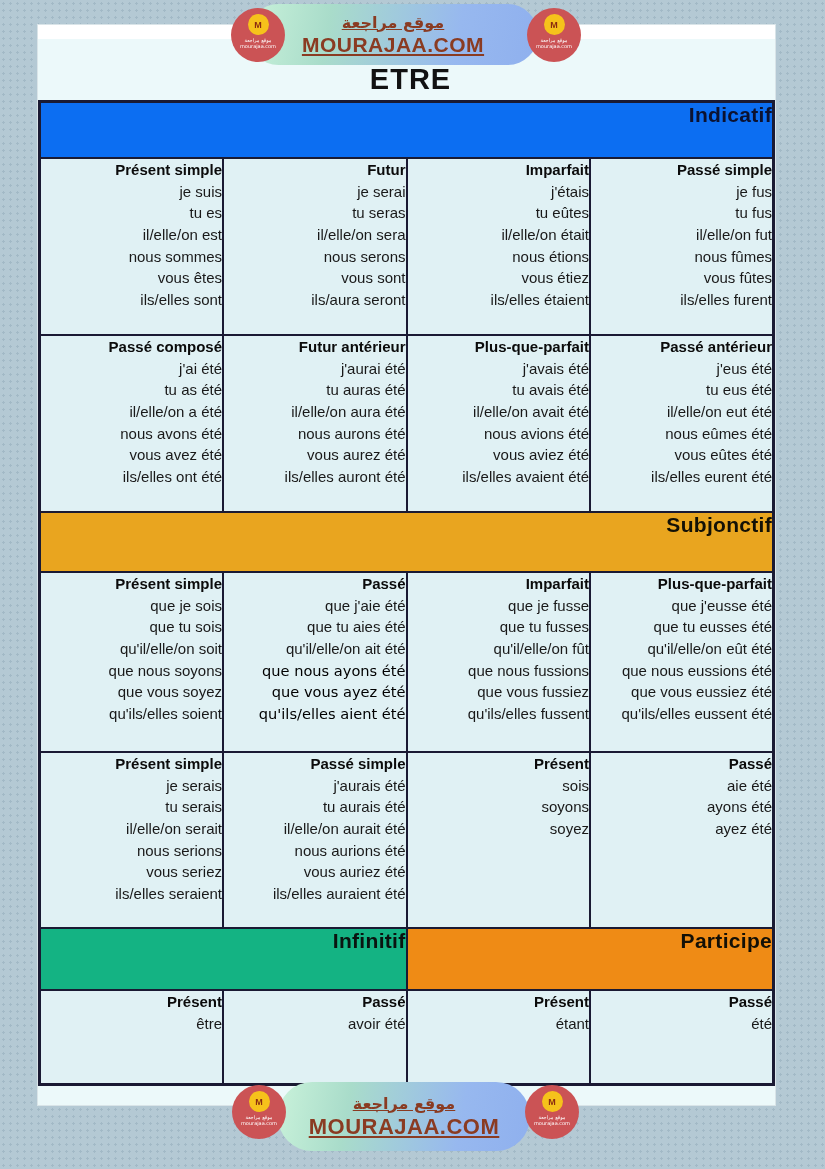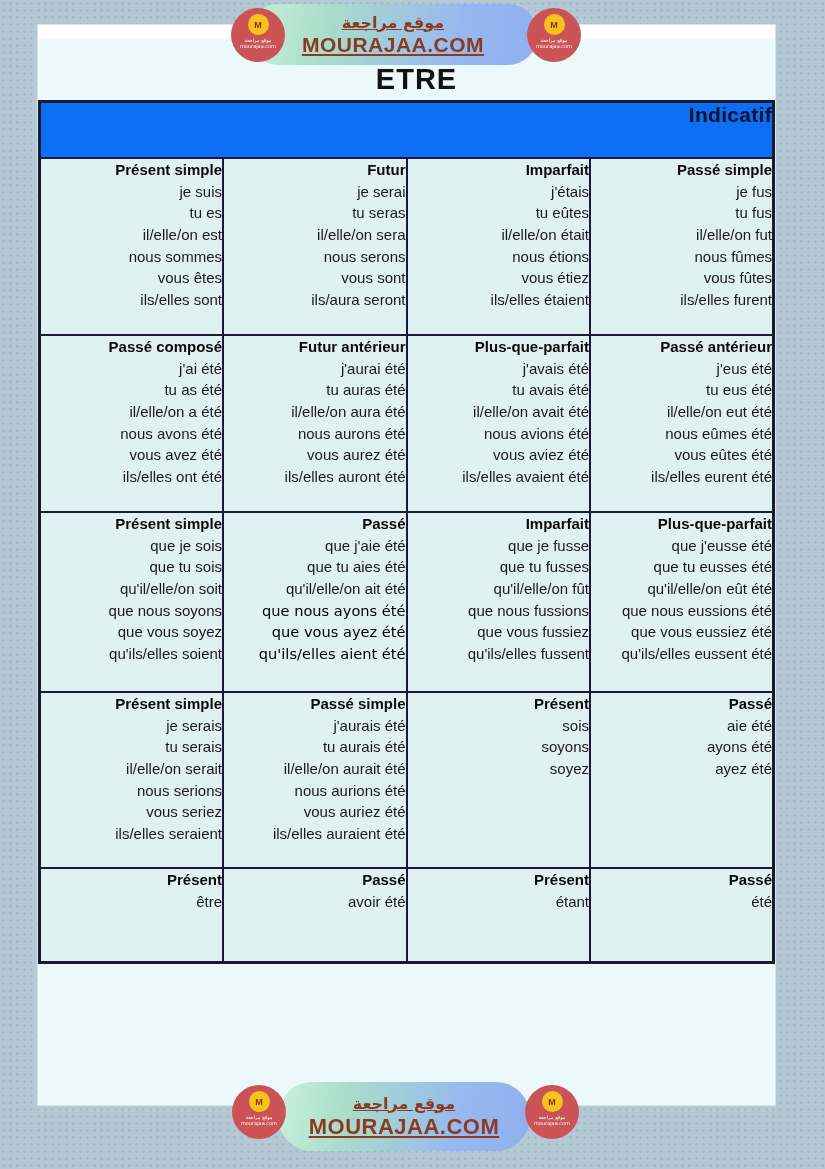--- a/index.html
+++ b/index.html
@@ -10,21 +10,21 @@
     background-size:7px 7px;
     font-family:"Liberation Sans", sans-serif;
   }
   .sheet{
     position:absolute;left:38px;top:25px;width:737px;height:1080px;
     background:#ecf9fa;overflow:hidden;
     box-shadow:0 0 0 1px #d9e4e8;
   }
   .sheet::before{content:'';position:absolute;top:0;left:0;right:0;height:14px;background:#ffffff;}
   .title{
-    position:absolute;top:38px;left:10px;width:100%;text-align:center;
+    position:absolute;top:38px;left:4px;width:100%;text-align:center;
     font-size:29px;font-weight:800;letter-spacing:1px;color:#121212;
   }
   table.conj{
     position:absolute;top:75px;left:0;width:737px;
     border-collapse:collapse;table-layout:fixed;
     border:3px solid #1a1a33;
   }
   table.conj td{
     border:2px solid #1a1a33;padding:0;
     background:#e0f1f4;vertical-align:top;text-align:right;
@@ -167,20 +167,23 @@
               <div class="cell-head">Passé antérieur</div>
               <div class="line">j'eus été</div>
               <div class="line">tu eus été</div>
               <div class="line">il/elle/on eut été</div>
               <div class="line">nous eûmes été</div>
               <div class="line">vous eûtes été</div>
               <div class="line">ils/elles eurent été</div>
             </div>
           </td>
         </tr>
+        <tr style="height: 60px;">
+          <td class="banner" colspan="4" style="background: rgb(233, 165, 31); color: rgb(19, 17, 6);">Subjonctif</td>
+        </tr>
         <tr style="height: 180px;">
           <td class="cell">
             <div class="cell-inner">
               <div class="cell-head">Présent simple</div>
               <div class="line">que je sois</div>
               <div class="line">que tu sois</div>
               <div class="line">qu'il/elle/on soit</div>
               <div class="line">que nous soyons</div>
               <div class="line">que vous soyez</div>
               <div class="line">qu'ils/elles soient</div>
@@ -252,20 +255,24 @@
             </div>
           </td>
           <td class="cell center">
             <div class="cell-inner">
               <div class="cell-head">Passé</div>
               <div class="line">aie été</div>
               <div class="line">ayons été</div>
               <div class="line">ayez été</div>
             </div>
           </td>
+        </tr>
+        <tr style="height: 62px;">
+          <td class="banner" colspan="2" style="background: rgb(20, 179, 131); color: rgb(10, 20, 16);">Infinitif</td>
+          <td class="banner" colspan="2" style="background: rgb(239, 139, 21); color: rgb(19, 16, 6);">Participe</td>
         </tr>
         <tr style="height: 95px;">
           <td class="cell">
             <div class="cell-inner">
               <div class="cell-head">Présent</div>
               <div class="line">être</div>
             </div>
           </td>
           <td class="cell">
             <div class="cell-inner">

